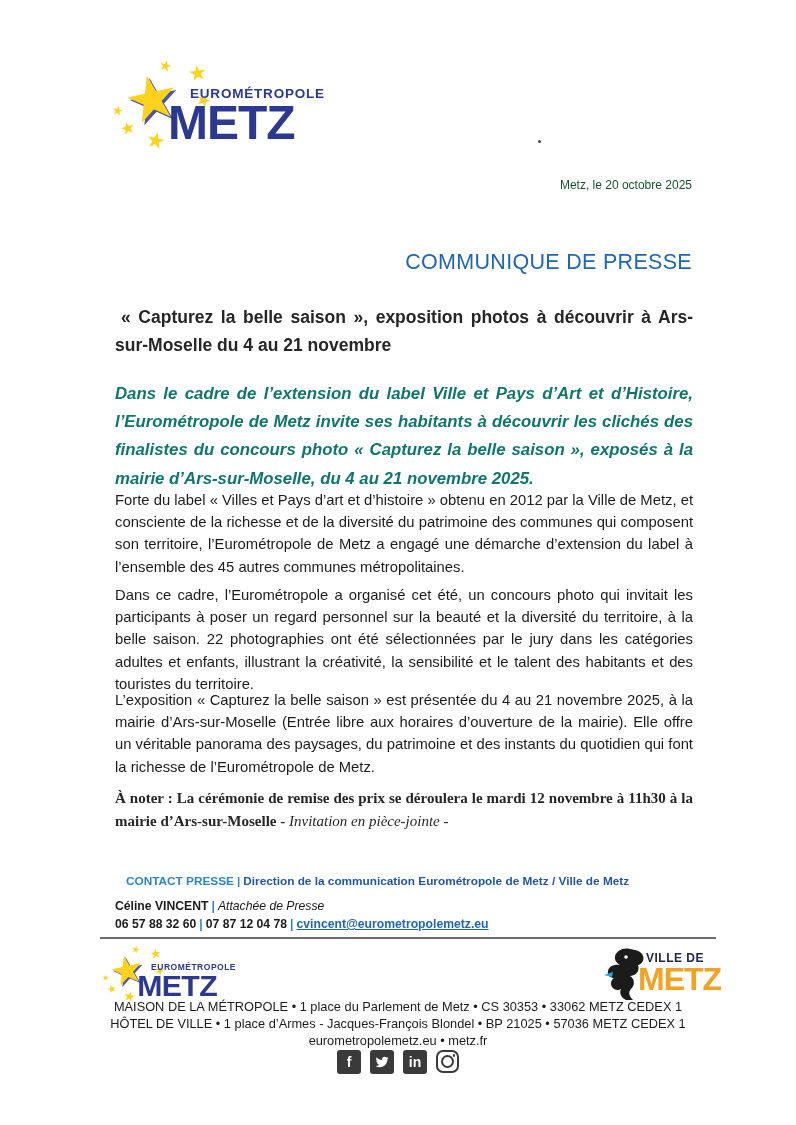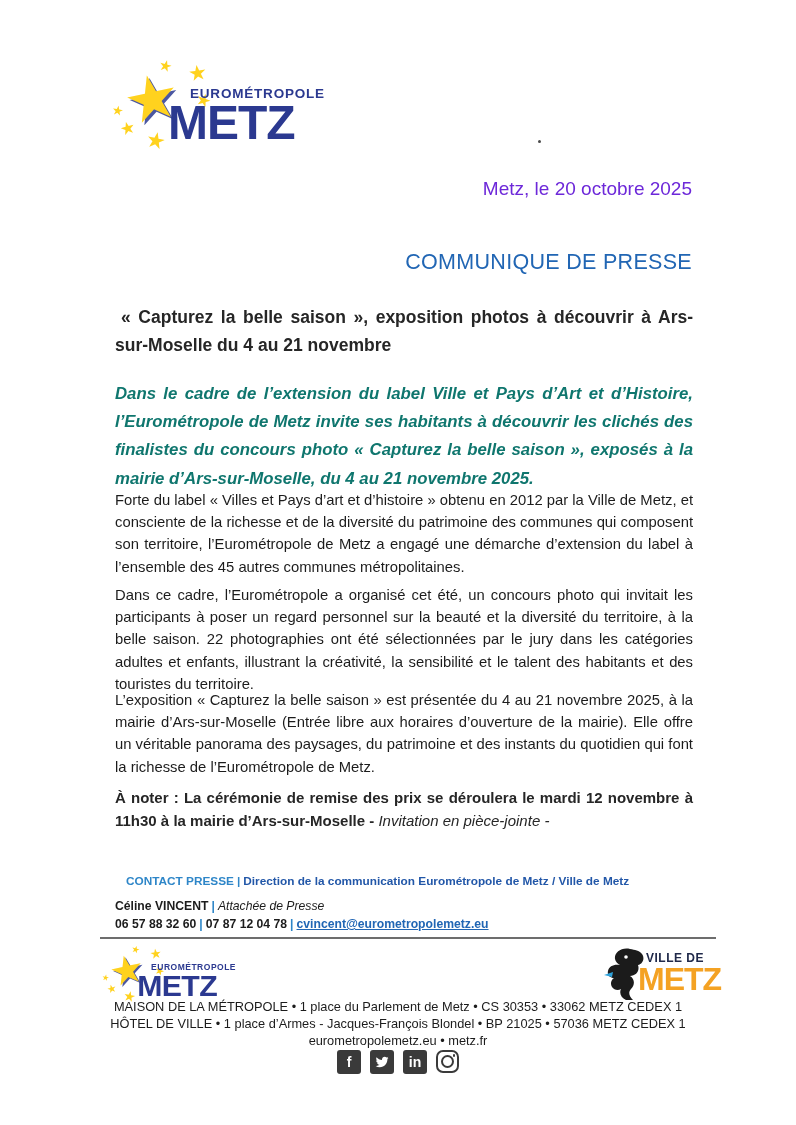--- a/index.html
+++ b/index.html
@@ -34,29 +34,29 @@
   }
   .logo-footer{transform:scale(.63);transform-origin:top left;}
 
   
   .vmlogo{position:absolute;width:130px;height:56px;}
   .vmlogo .vm-top{position:absolute;left:44px;top:3px;color:#20294a;font-weight:800;font-size:12px;letter-spacing:.5px;}
   .vmlogo .vm-word{position:absolute;left:36px;top:13px;color:#F4A223;font-weight:800;font-size:32px;letter-spacing:-1px;}
   .vmlogo svg{position:absolute;left:0;top:0;}
 
   
-  .dateline{left:400px;top:178px;width:292px;text-align:right;font-size:19px;color:#6d28d9;}
+  .dateline{left:400px;top:178px;width:292px;text-align:right;font-size:12px;color:#14532d;}
   .kicker{left:300px;top:250px;width:392px;text-align:right;font-size:21.5px;color:#2166B4;letter-spacing:.3px;}
   .headline{left:115px;top:303px;width:578px;font-size:17.5px;font-weight:bold;line-height:1.62;text-align:justify;text-indent:6px;color:#262626;}
   .intro{left:115px;top:380px;width:578px;font-size:16.8px;font-weight:bold;font-style:italic;line-height:1.68;text-align:justify;color:#0f766e;}
   .para{left:115px;top:0;width:578px;font-size:14.8px;line-height:1.5;text-align:justify;color:#1c1c1c;}
   .p1{top:489px;}
   .p2{top:584px;}
   .p3{top:689px;}
-  .note{left:115px;top:787px;width:578px;font-size:15px;line-height:1.5;text-align:justify;color:#262626;}
+  .note{left:115px;top:787px;width:578px;font-size:15px;line-height:1.5;text-align:justify;color:#262626;font-family:Liberation Serif, serif;}
   .note .nb{font-weight:bold;}
   .note .ni{font-style:italic;}
 
   .ink-dot{left:538px;top:140px;width:3px;height:3px;border-radius:50%;background:#4a4a4a;}
 
   
   .contact{left:115px;top:874px;width:578px;font-size:11.8px;line-height:1.3;}
   .contact .row1{color:#2257A8;font-weight:bold;margin-bottom:10px;margin-left:11px;}
   .contact .label{color:#2E86C8;font-weight:bold;}
   .contact .pipe{color:#2E86C8;font-weight:bold;padding:0 3px;}

